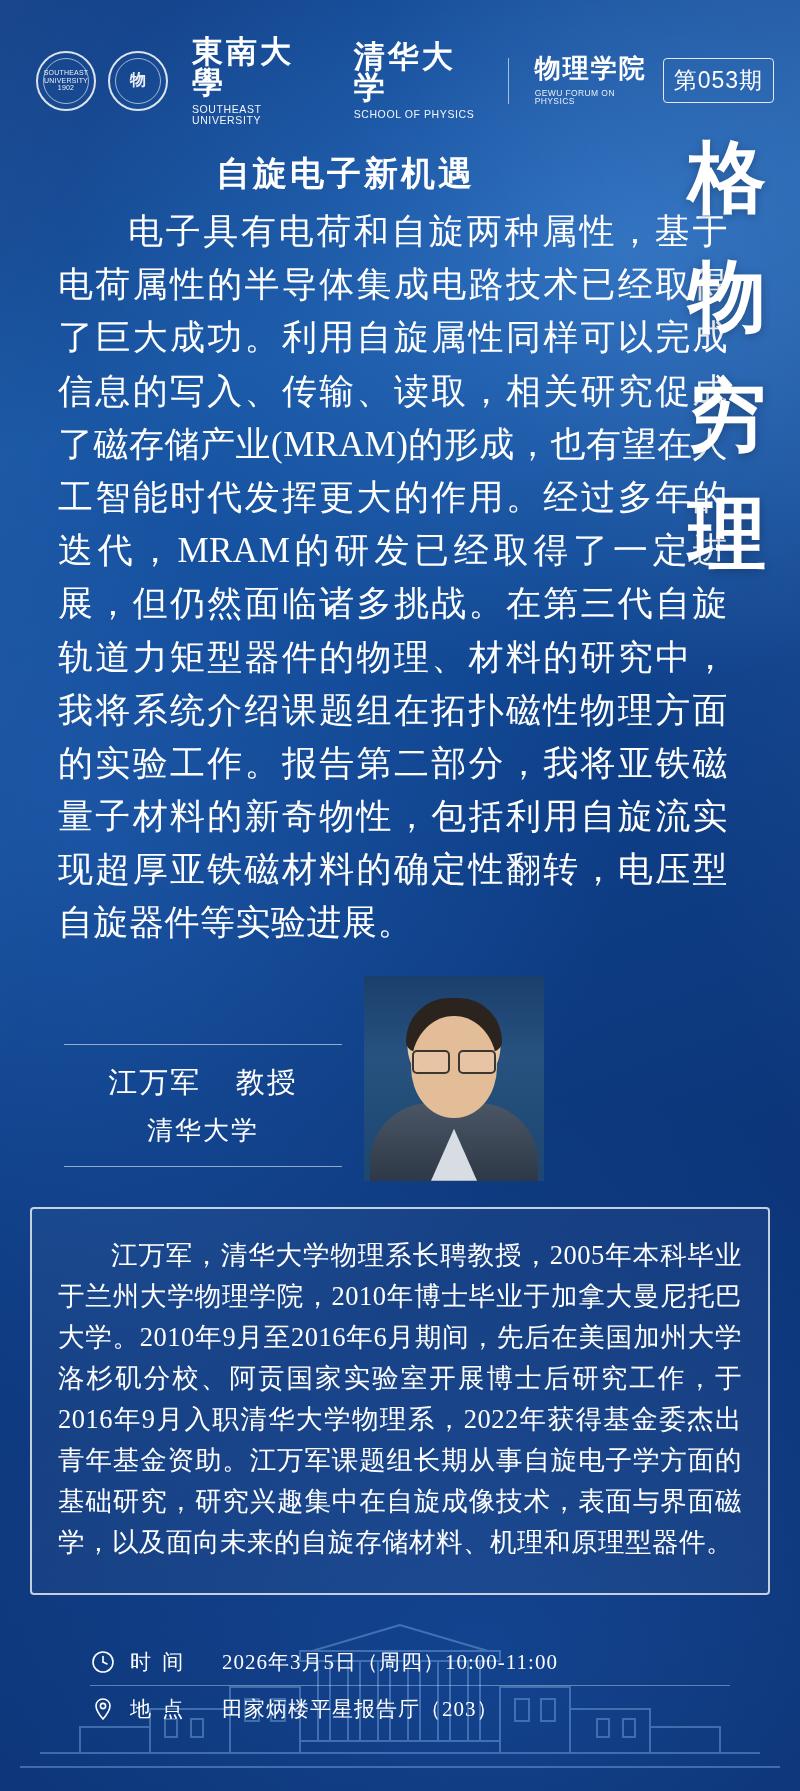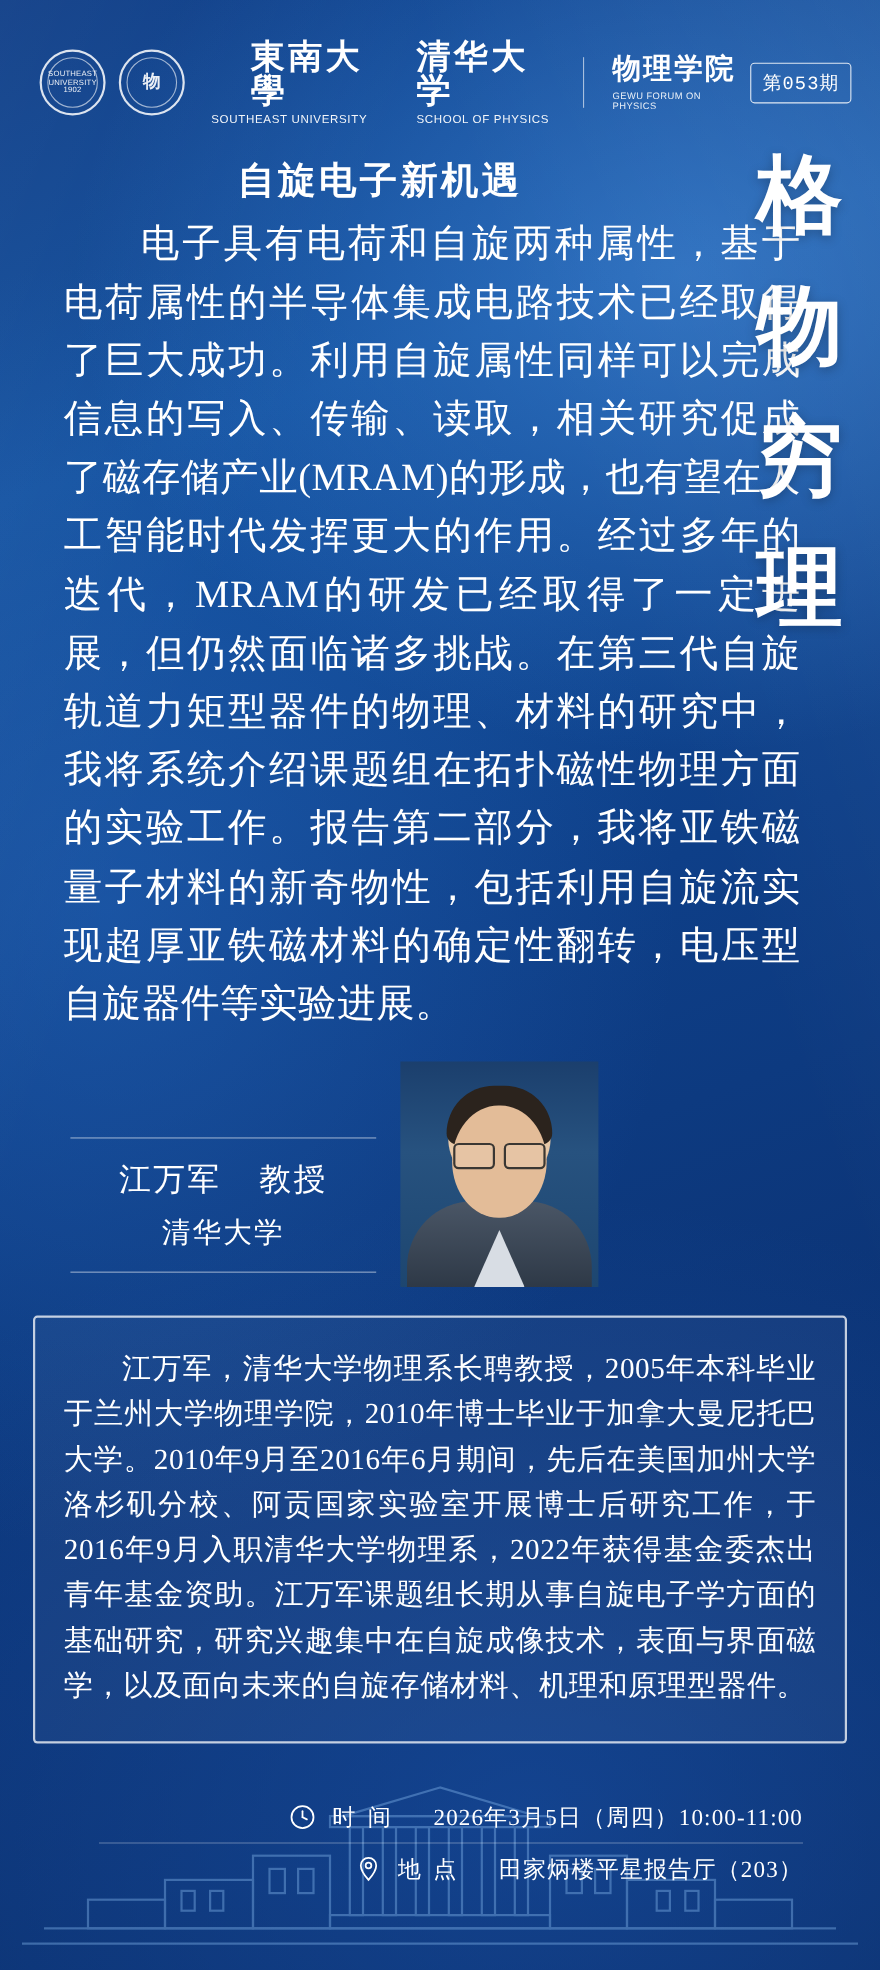--- a/index.html
+++ b/index.html
@@ -68,21 +68,20 @@
 
   .univ {
     margin-left: 12px;
     line-height: 1;
   }
   .univ .cn {
     font-family: "Liberation Serif", serif;
     font-size: 31px;
     font-weight: bold;
     letter-spacing: 3px;
-    margin-left: 36px;
   }
   .univ .en {
     font-size: 10.5px;
     letter-spacing: .6px;
     margin-top: 6px;
     opacity: .95;
   }
   .school {
     margin-left: 16px;
     line-height: 1;
@@ -118,22 +117,22 @@
     font-size: 8.5px;
     letter-spacing: .4px;
     margin-top: 7px;
     opacity: .9;
   }
   .issue {
     margin-left: auto;
     border: 1px solid rgba(255,255,255,.85);
     border-radius: 4px;
     padding: 6px 10px;
-    font-size: 17px;
-    font-family: Liberation Mono, monospace;
+    font-size: 23px;
+    font-family: Liberation Sans, sans-serif;
     letter-spacing: 1px;
     white-space: nowrap;
   }
 
   
   .title {
     position: relative;
     z-index: 3;
     text-align: center;
     font-family: "Liberation Serif", serif;
@@ -291,21 +290,20 @@
     z-index: 3;
     margin: 44px 0 0 0;
     padding: 0 70px 0 90px;
   }
   .info-row {
     display: flex;
     align-items: center;
     padding: 9px 0;
     border-bottom: 1px solid rgba(255,255,255,.35);
     font-family: "Liberation Serif", serif;
-    justify-content: flex-end;
   }
   .info-row:last-child { border-bottom: none; }
   .ico {
     width: 26px; height: 26px;
     flex: 0 0 auto;
     margin-right: 14px;
     position: relative;
   }
   .ico svg { display: block; }
   .info-label {

